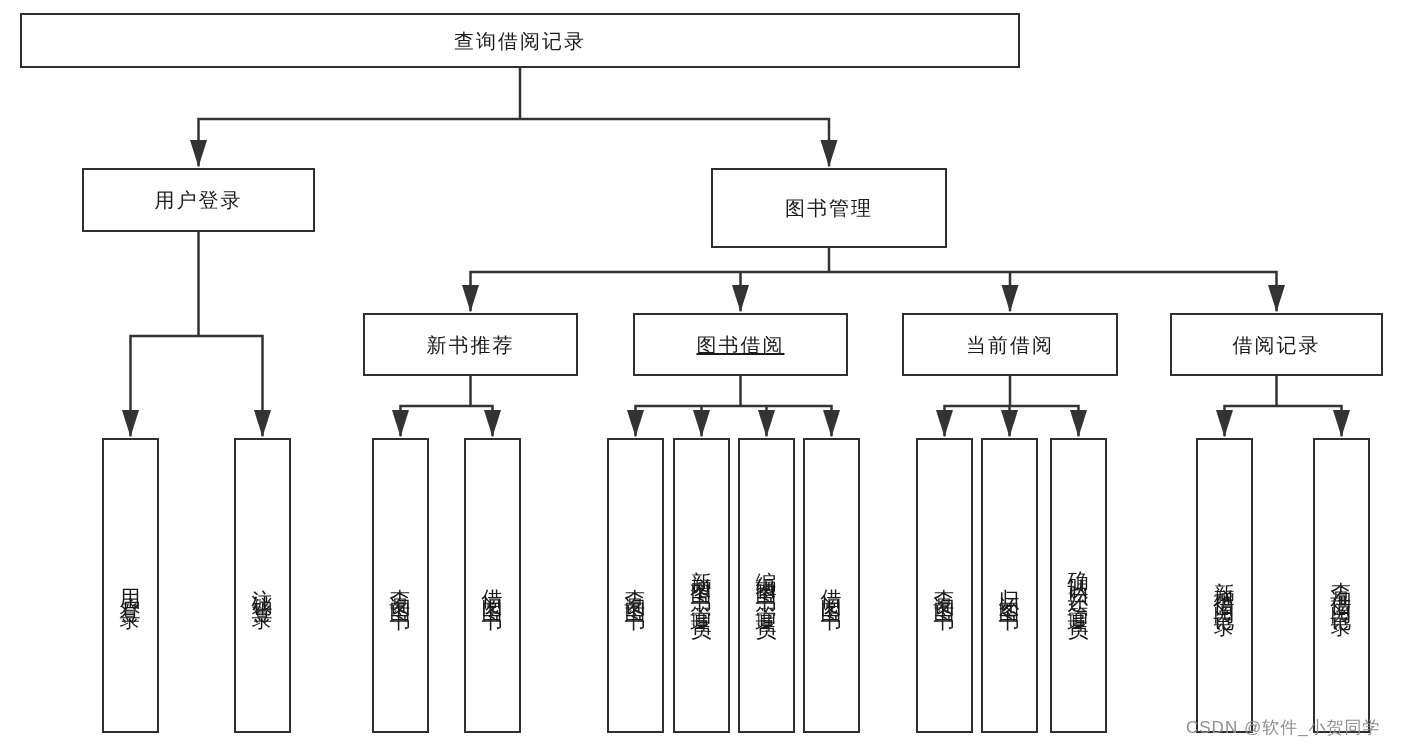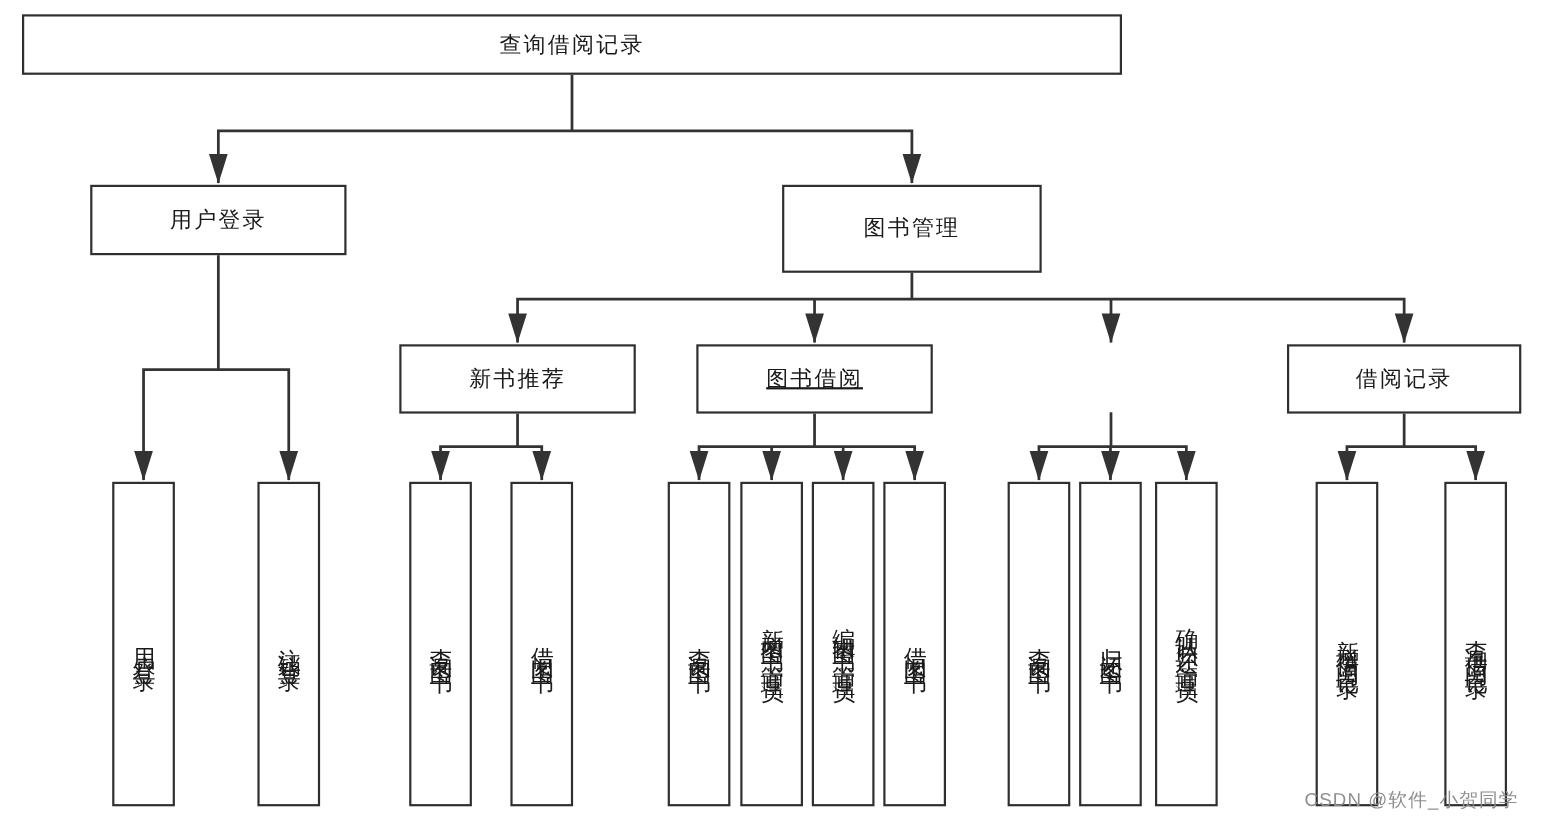--- a/index.html
+++ b/index.html
@@ -98,20 +98,21 @@
         <polygon points="1216,410 1233,410 1224.5,437" fill="#333333"></polygon>
         <polygon points="1333,410 1350,410 1341.5,437" fill="#333333"></polygon>
       </g>
     </svg>
   <div class="nodes-layer">
       <div class="node" style="left: 20px; top: 13px; width: 1000px; height: 55px; border-color: rgb(47, 47, 47); color: rgb(26, 26, 26);">查询借阅记录</div>
       <div class="node" style="left: 82px; top: 168px; width: 233px; height: 64px; border-color: rgb(47, 47, 47); color: rgb(26, 26, 26);">用户登录</div>
       <div class="node" style="left: 711px; top: 168px; width: 236px; height: 80px; border-color: rgb(47, 47, 47); color: rgb(26, 26, 26);">图书管理</div>
       <div class="node" style="left: 363px; top: 313px; width: 215px; height: 63px; border-color: rgb(47, 47, 47); color: rgb(26, 26, 26);">新书推荐</div>
       <div class="node" style="left: 633px; top: 313px; width: 215px; height: 63px; border-color: rgb(47, 47, 47); color: rgb(26, 26, 26); text-decoration: underline;">图书借阅</div>
+      <div class="node" style="left: 902px; top: 313px; width: 216px; height: 63px; border-color: rgb(47, 47, 47); color: rgb(26, 26, 26);">当前借阅</div>
       <div class="node" style="left: 1170px; top: 313px; width: 213px; height: 63px; border-color: rgb(47, 47, 47); color: rgb(26, 26, 26);">借阅记录</div>
       <div class="node vertical" style="left: 102px; top: 438px; width: 57px; height: 295px; border-color: rgb(47, 47, 47); color: rgb(26, 26, 26);">用户登录</div>
       <div class="node vertical" style="left: 234px; top: 438px; width: 57px; height: 295px; border-color: rgb(47, 47, 47); color: rgb(26, 26, 26);">注销登录</div>
       <div class="node vertical" style="left: 372px; top: 438px; width: 57px; height: 295px; border-color: rgb(47, 47, 47); color: rgb(26, 26, 26);">查询图书</div>
       <div class="node vertical" style="left: 464px; top: 438px; width: 57px; height: 295px; border-color: rgb(47, 47, 47); color: rgb(26, 26, 26);">借阅图书</div>
       <div class="node vertical" style="left: 607px; top: 438px; width: 57px; height: 295px; border-color: rgb(47, 47, 47); color: rgb(26, 26, 26);">查询图书</div>
       <div class="node vertical" style="left: 673px; top: 438px; width: 57px; height: 295px; border-color: rgb(47, 47, 47); color: rgb(26, 26, 26);">新增图书（管理员）</div>
       <div class="node vertical" style="left: 738px; top: 438px; width: 57px; height: 295px; border-color: rgb(47, 47, 47); color: rgb(26, 26, 26);">编辑图书（管理员）</div>
       <div class="node vertical" style="left: 803px; top: 438px; width: 57px; height: 295px; border-color: rgb(47, 47, 47); color: rgb(26, 26, 26);">借阅图书</div>
       <div class="node vertical" style="left: 916px; top: 438px; width: 57px; height: 295px; border-color: rgb(47, 47, 47); color: rgb(26, 26, 26);">查询图书</div>

